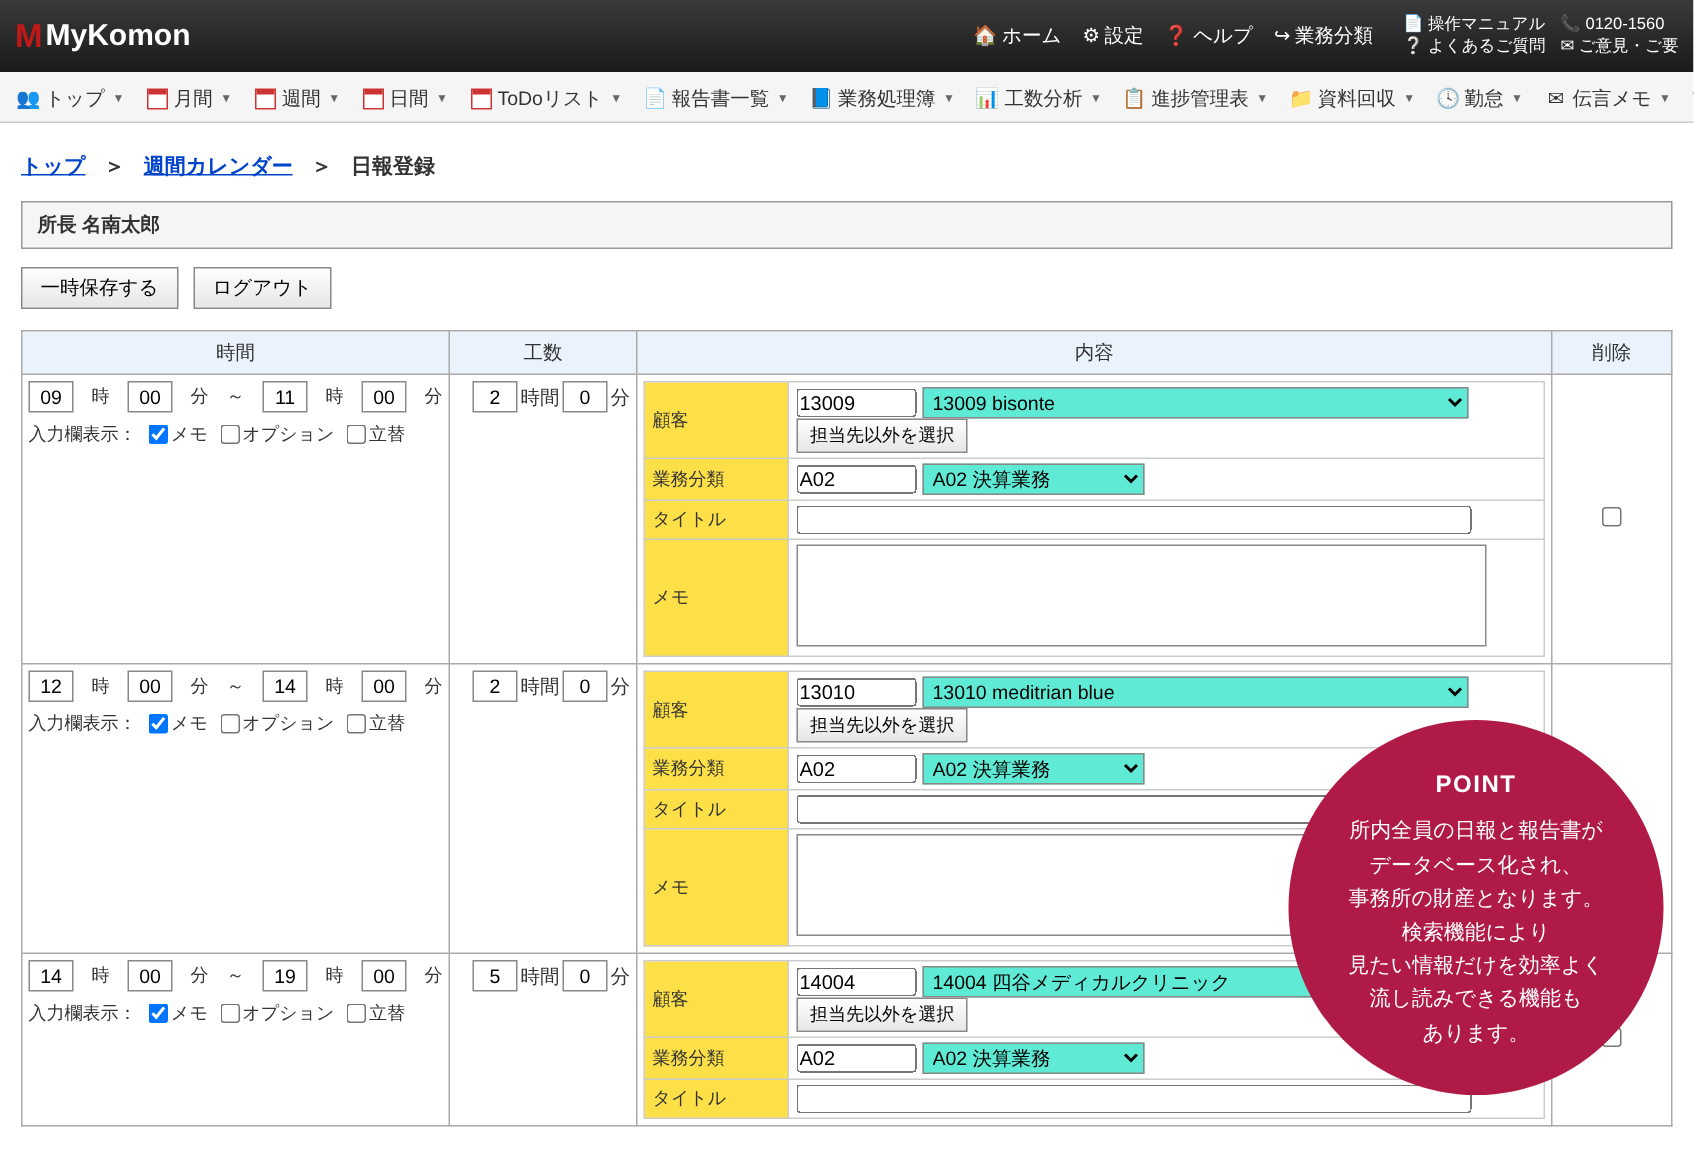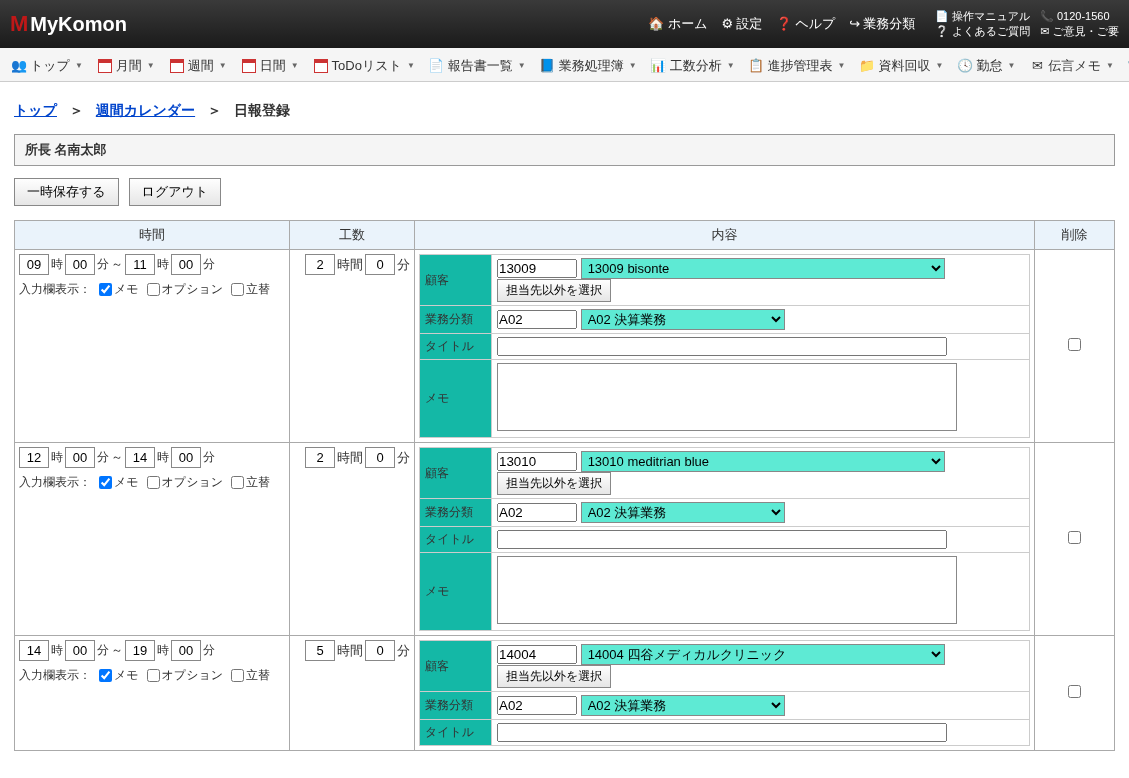--- a/index.html
+++ b/index.html
@@ -42,37 +42,37 @@
 
 table.report { border-collapse: collapse; width: 100%; }
 table.report > tbody > tr > th { background: #eaf3fb; border: 1px solid #aaa; padding: 5px; font-weight: normal; font-size: 13px; text-align: center; }
 table.report > tbody > tr > td { border: 1px solid #aaa; padding: 4px; vertical-align: top; font-size: 13px; }
 
 .col-time { width: 275px; }
 .col-kousu { width: 125px; }
 .col-content { width: auto; }
 .col-del { width: 80px; text-align: center; }
 
-.time-inputs { display: flex; align-items: center; gap: 2px; flex-wrap: nowrap; }
+.time-inputs { display: flex; align-items: center; gap: 12px; flex-wrap: nowrap; }
 .time-inputs input { width: 30px; text-align: center; border: 1px solid #888; padding: 2px; font-size: 13px; }
 .time-inputs span { font-size: 12px; }
 .kousu-inputs { display: flex; align-items: center; gap: 2px; justify-content: flex-end; }
 .kousu-inputs input { width: 30px; text-align: center; border: 1px solid #888; padding: 2px; font-size: 13px; }
 
 .display-opts { margin-top: 6px; font-size: 12px; display: flex; gap: 8px; align-items: center; }
 .display-opts label { display: flex; align-items: center; gap: 2px; }
 
 .inner-table { width: 100%; border-collapse: collapse; }
 .inner-table td { border: 1px solid #ccc; padding: 3px 5px; }
-.inner-table td.lbl { background: #14b8a6; width: 72px; font-size: 12px; }
+.inner-table td.lbl { background: #fde047; width: 96px; font-size: 12px; }
 .inner-table select { border: 1px solid #888; padding: 1px 2px; font-size: 13px; background: #5eead4; }
 .inner-table textarea { width: 460px; height: 68px; border: 1px solid #888; resize: none; }
 .code-in { width: 80px; }
 .sel-wide { width: 364px; }
-.sel-mid { width: 204px; }
+.sel-mid { width: 148px; }
 .title-in { width: 450px; }
 .sel-btn { padding: 2px 8px; border: 1px solid #888; background: linear-gradient(#fefefe, #e6e6e6); cursor: pointer; font-size: 12px; }
 
 .del-cell { text-align: center; vertical-align: middle !important; }
 
 
 .point-badge { position: absolute; right: 20px; top: 480px; width: 250px; height: 250px; border-radius: 50%; background: #b01a46; color: #fff; display: flex; flex-direction: column; align-items: center; justify-content: center; text-align: center; padding: 24px; font-size: 14px; line-height: 1.6; z-index: 10; }
 .point-badge .pt-title { font-weight: bold; font-size: 16px; margin-bottom: 6px; letter-spacing: 1px; }
 
 .wrap { position: relative; }
@@ -417,14 +417,18 @@
               </table>
             </td>
             <td class="del-cell col-del" rowspan="2"><input type="checkbox" style=""></td>
           </tr>
           <tr></tr>
         </tbody>
   </table>
 
 </div>
 
-
+<div class="point-badge">
+  <div class="pt-title">POINT</div>
+  <div id="point-body">所内全員の日報と報告書が<br>データベース化され、<br>事務所の財産となります。<br>検索機能により<br>見たい情報だけを効率よく<br>流し読みできる機能も<br>あります。</div>
 </div>
 
+</div>
+
 </body></html>

